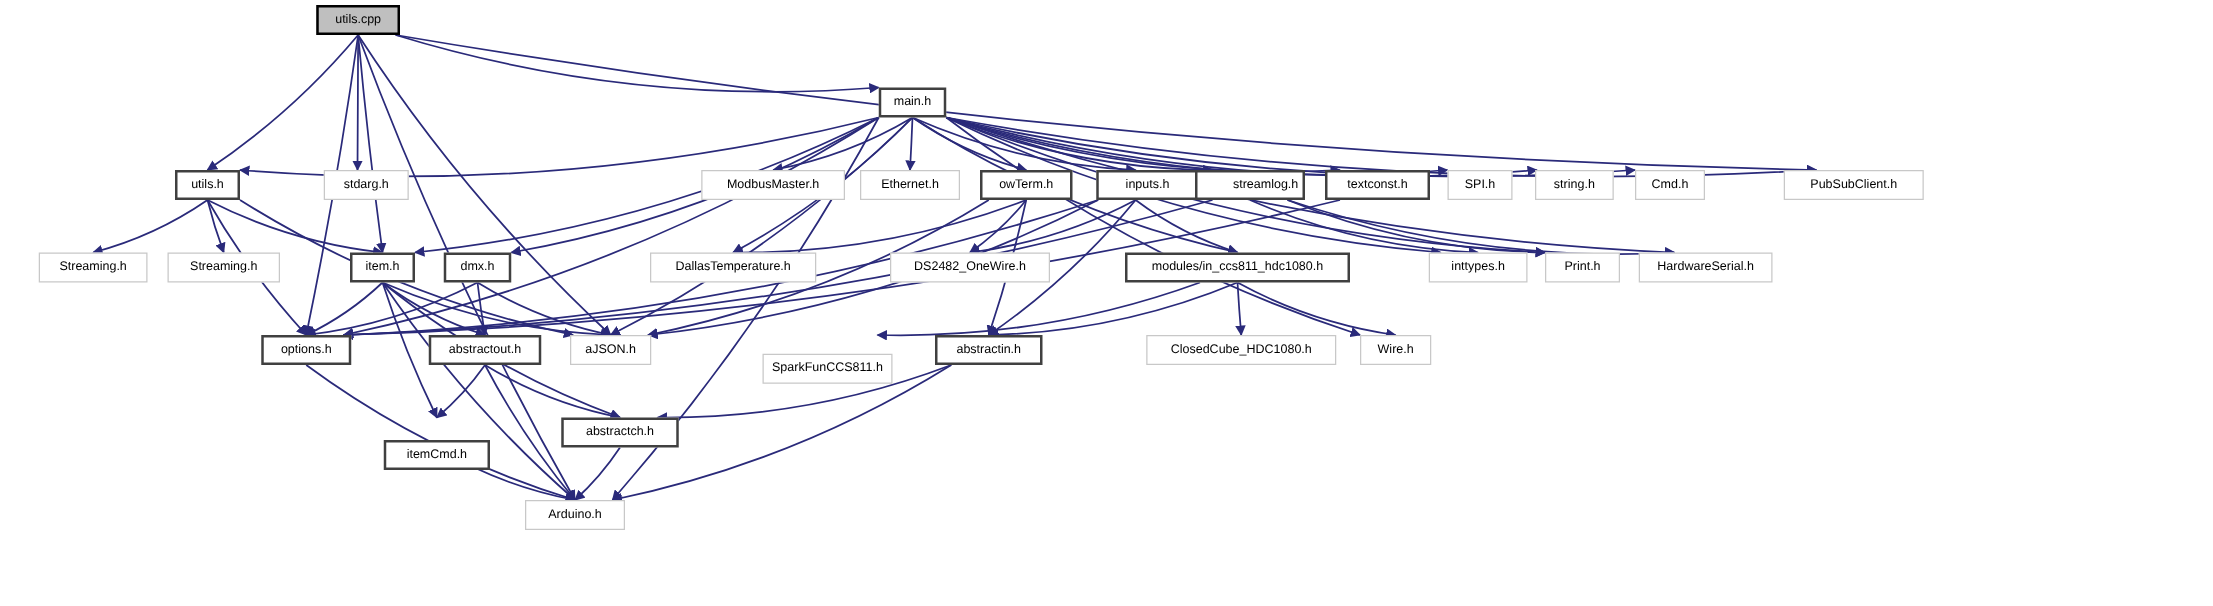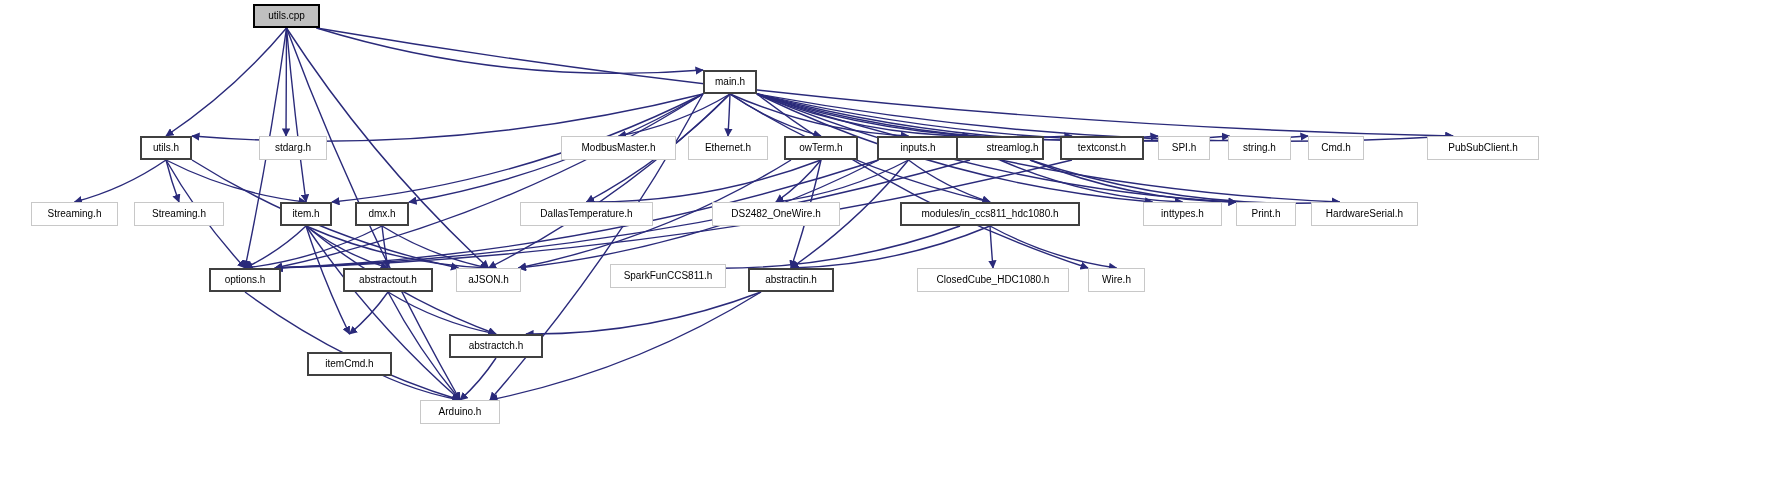--- a/index.html
+++ b/index.html
@@ -207,21 +207,21 @@
       </div>
       <div class="node internal" style="left: 209px; top: 268px; width: 72px; height: 24px;">
         <span class="node-label">options.h</span>
       </div>
       <div class="node internal" style="left: 343px; top: 268px; width: 90px; height: 24px;">
         <span class="node-label">abstractout.h</span>
       </div>
       <div class="node leaf" style="left: 456px; top: 268px; width: 65px; height: 24px;">
         <span class="node-label">aJSON.h</span>
       </div>
-      <div class="node leaf" style="left: 610px; top: 264px; width: 116px; height: 24px;">
+      <div class="node leaf" style="left: 610px; top: 283px; width: 104px; height: 24px;">
         <span class="node-label">SparkFunCCS811.h</span>
       </div>
       <div class="node internal" style="left: 748px; top: 268px; width: 86px; height: 24px;">
         <span class="node-label">abstractin.h</span>
       </div>
       <div class="node leaf" style="left: 917px; top: 268px; width: 152px; height: 24px;">
         <span class="node-label">ClosedCube_HDC1080.h</span>
       </div>
       <div class="node leaf" style="left: 1088px; top: 268px; width: 57px; height: 24px;">
         <span class="node-label">Wire.h</span>

